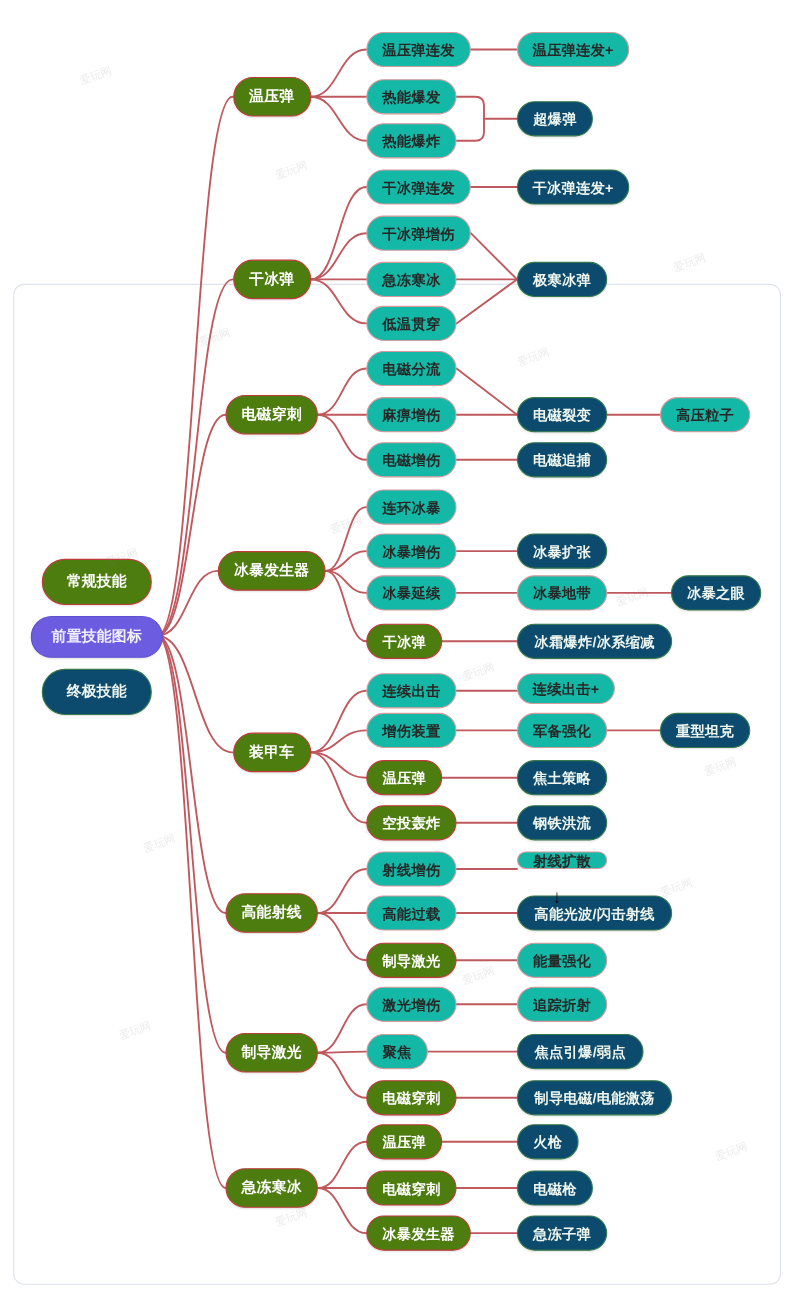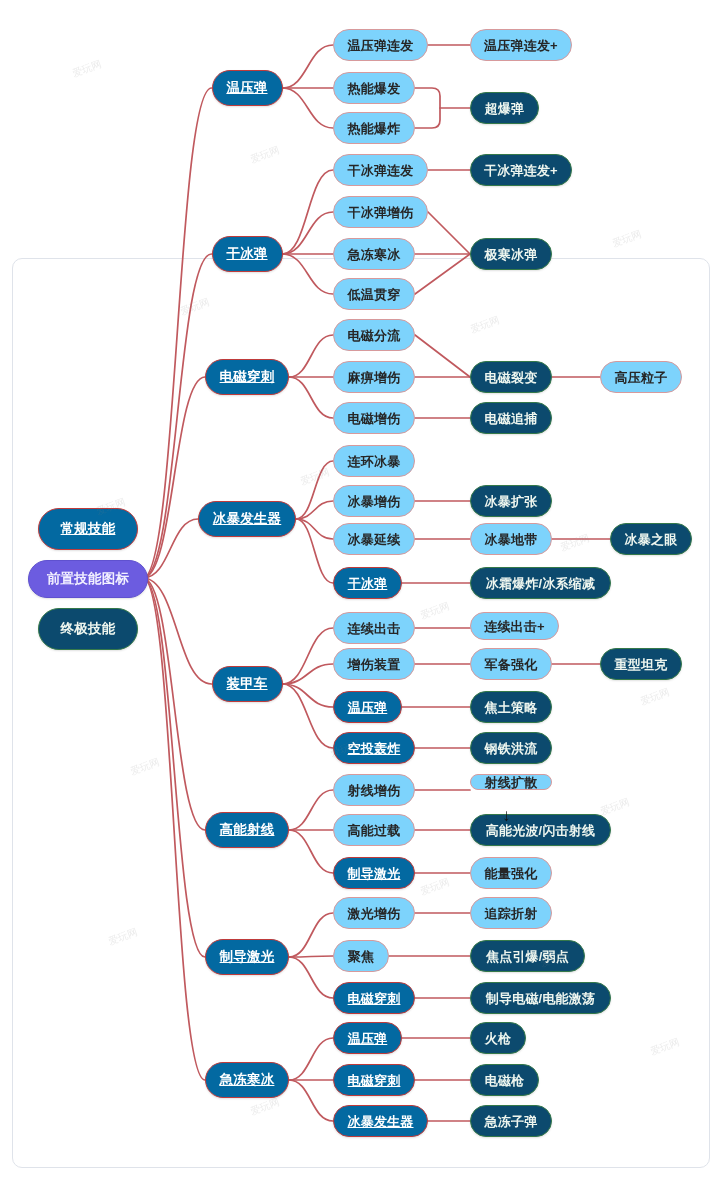--- a/index.html
+++ b/index.html
@@ -19,27 +19,27 @@
 
   svg#wires{position:absolute;left:0;top:0;width:720px;height:1192px;}
 
   .node{
     position:absolute;box-sizing:border-box;
     display:flex;align-items:center;justify-content:center;
     border-radius:999px;white-space:nowrap;
     font-weight:700;letter-spacing:.2px;line-height:1;
     text-align:center;
   }
-  .n-red{background:#0369a1;color:#ffffff;border:1px solid #bf3b3b;
-         box-shadow:0 1px 2px rgba(0,0,0,.12);text-decoration:underline;}
+  .n-red{background:#4d7c0f;color:#ffffff;border:1px solid #bf3b3b;
+         box-shadow:0 1px 2px rgba(0,0,0,.12);}
   .n-green{background:#0c4a6e;color:#eef6ef;border:1px solid #35794a;
            box-shadow:0 1px 2px rgba(0,0,0,.12);}
   .n-purple{background:#6c5ce0;color:#f2f0ff;border:1px solid #5f51cf;
             box-shadow:0 1px 2px rgba(0,0,0,.12);}
-  .n-white{background:#7dd3fc;color:#262626;border:1.4px solid #d79a9c;}
+  .n-white{background:#14b8a6;color:#262626;border:1.4px solid #d79a9c;}
   .lvl1{font-size:13.5px;}
   .lvl2{font-size:13px;}
   .lvl3{font-size:13px;}
   .lvl4{font-size:13px;}
 
   .arrow-mark{position:absolute;font-size:17px;color:#111;font-weight:700;
     line-height:1;}
 
   .wm{position:absolute;color:rgba(130,130,130,.16);font-size:10px;
       transform:rotate(-20deg);pointer-events:none;user-select:none;}

